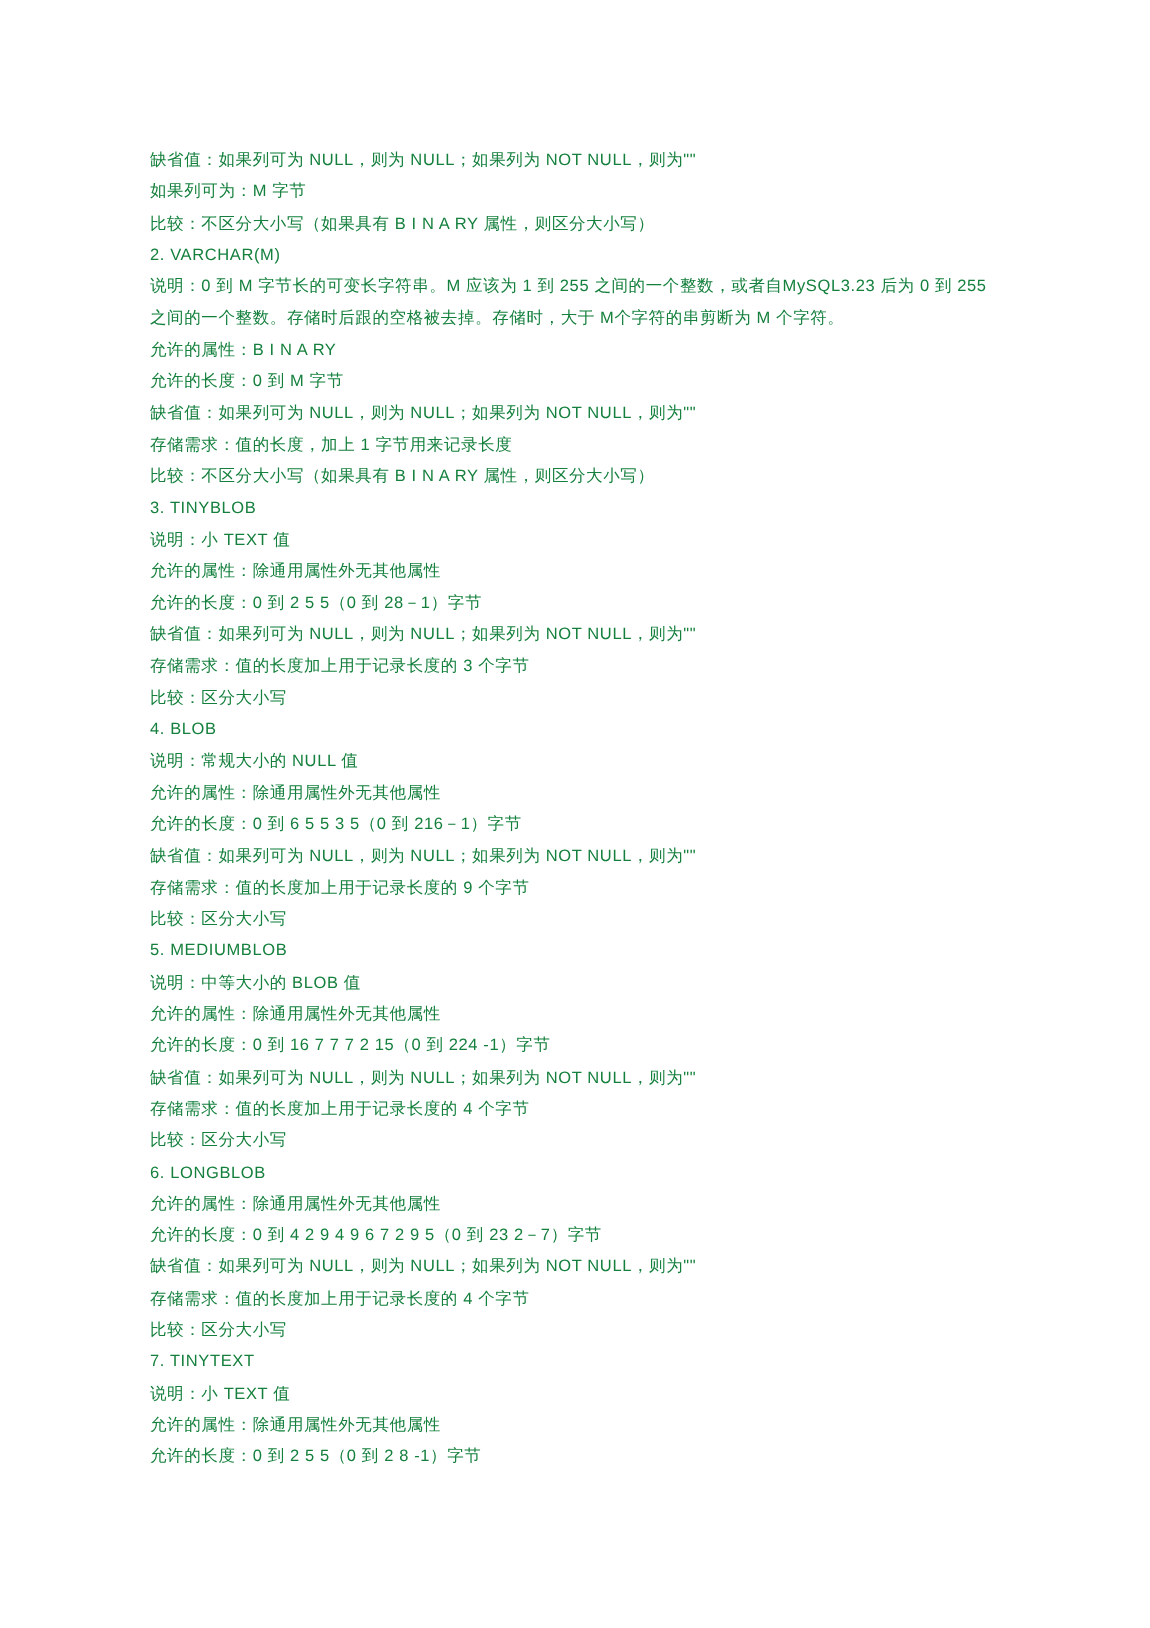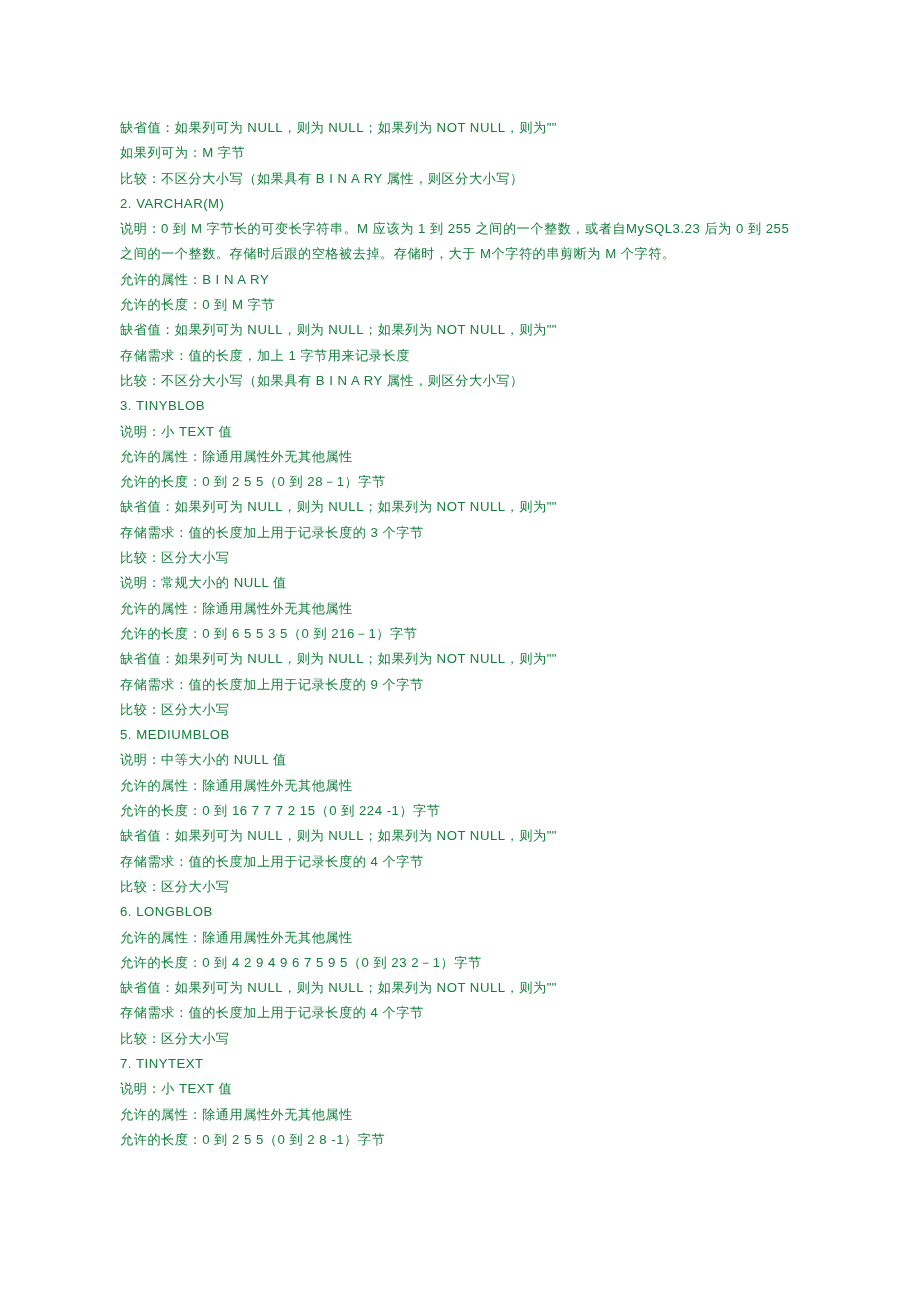--- a/index.html
+++ b/index.html
@@ -35,36 +35,37 @@
   <p>缺省值：如果列可为 NULL，则为 NULL；如果列为 NOT NULL，则为""</p>
   <p>存储需求：值的长度，加上 1 字节用来记录长度</p>
   <p>比较：不区分大小写（如果具有 B I N A RY 属性，则区分大小写）</p>
   <p>3. TINYBLOB</p>
   <p>说明：小 TEXT 值</p>
   <p>允许的属性：除通用属性外无其他属性</p>
   <p>允许的长度：0 到 2 5 5（0 到 28－1）字节</p>
   <p>缺省值：如果列可为 NULL，则为 NULL；如果列为 NOT NULL，则为""</p>
   <p>存储需求：值的长度加上用于记录长度的 3 个字节</p>
   <p>比较：区分大小写</p>
+  <p>4. BLOB</p>
   <p>说明：常规大小的 NULL 值</p>
   <p>允许的属性：除通用属性外无其他属性</p>
   <p>允许的长度：0 到 6 5 5 3 5（0 到 216－1）字节</p>
   <p>缺省值：如果列可为 NULL，则为 NULL；如果列为 NOT NULL，则为""</p>
   <p>存储需求：值的长度加上用于记录长度的 9 个字节</p>
   <p>比较：区分大小写</p>
   <p>5. MEDIUMBLOB</p>
-  <p>说明：中等大小的 NULL 值</p>
+  <p>说明：中等大小的 BLOB 值</p>
   <p>允许的属性：除通用属性外无其他属性</p>
   <p>允许的长度：0 到 16 7 7 7 2 15（0 到 224 -1）字节</p>
   <p>缺省值：如果列可为 NULL，则为 NULL；如果列为 NOT NULL，则为""</p>
   <p>存储需求：值的长度加上用于记录长度的 4 个字节</p>
   <p>比较：区分大小写</p>
   <p>6. LONGBLOB</p>
   <p>允许的属性：除通用属性外无其他属性</p>
-  <p>允许的长度：0 到 4 2 9 4 9 6 7 5 9 5（0 到 23 2－1）字节</p>
+  <p>允许的长度：0 到 4 2 9 4 9 6 7 2 9 5（0 到 23 2－7）字节</p>
   <p>缺省值：如果列可为 NULL，则为 NULL；如果列为 NOT NULL，则为""</p>
   <p>存储需求：值的长度加上用于记录长度的 4 个字节</p>
   <p>比较：区分大小写</p>
   <p>7. TINYTEXT</p>
   <p>说明：小 TEXT 值</p>
   <p>允许的属性：除通用属性外无其他属性</p>
   <p>允许的长度：0 到 2 5 5（0 到 2 8 -1）字节</p>
 </div>
 
 </body></html>

